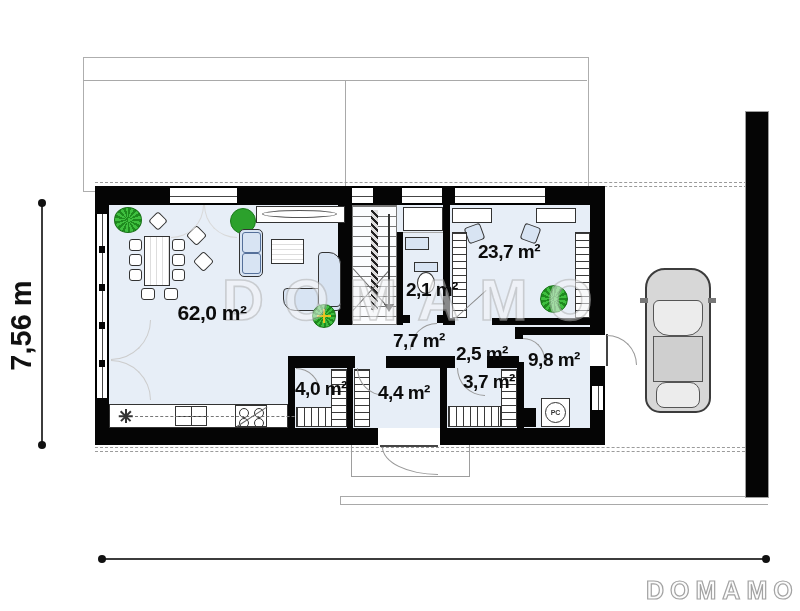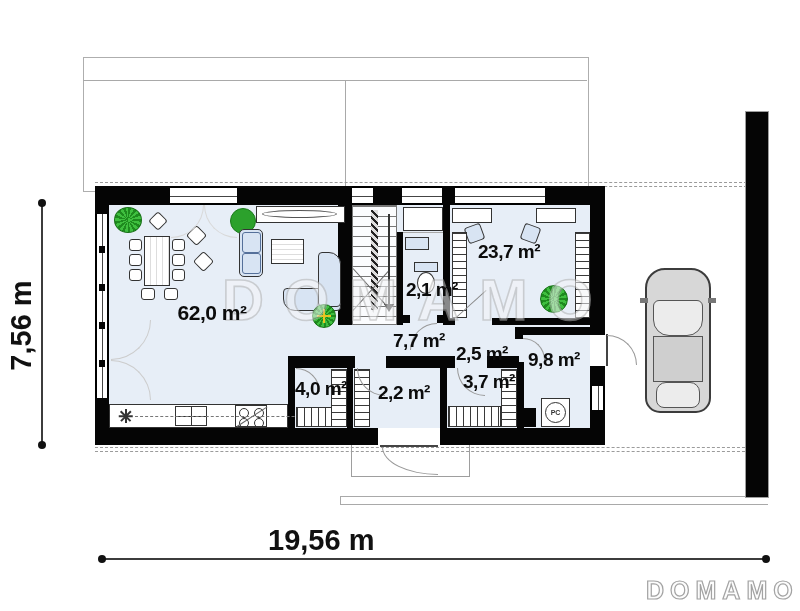--- a/index.html
+++ b/index.html
@@ -219,28 +219,27 @@
   </div>
 
   <div class="dimline" style="left:41px;top:203px;width:1.5px;height:243px;"></div>
   <div class="dot" style="left:38px;top:199px;"></div>
   <div class="dot" style="left:38px;top:441px;"></div>
   <div class="dim" style="left:-27px;top:309px;width:96px;text-align:center;transform:rotate(-90deg);">7,56 m</div>
 
   <div class="dimline" style="left:101px;top:558px;width:667px;height:1.5px;"></div>
   <div class="dot" style="left:98px;top:555px;"></div>
   <div class="dot" style="left:762px;top:555px;"></div>
-  <div class="dim" style="left:268px;top:524px;">19,56 m</div>
 
   <div class="label" style="left:212px;top:313px;font-size:21px;">62,0 m²</div>
   <div class="label" style="left:509px;top:252px;">23,7 m²</div>
   <div class="label" style="left:432px;top:290px;">2,1 m²</div>
   <div class="label" style="left:419px;top:341px;">7,7 m²</div>
   <div class="label" style="left:482px;top:354px;">2,5 m²</div>
   <div class="label" style="left:554px;top:360px;">9,8 m²</div>
   <div class="label" style="left:321px;top:389px;">4,0 m²</div>
-  <div class="label" style="left:404px;top:393px;">2,2 m²</div>
+  <div class="label" style="left:404px;top:393px;">4,4 m²</div>
   <div class="label" style="left:489px;top:382px;">3,7 m²</div>
 
   <div class="abs outline-text" style="left:222px;top:266px;font-size:58px;font-weight:bold;letter-spacing:20px;opacity:.55;z-index:26;">DOMAMO</div>
   <div class="abs logo-text" style="left:646px;top:576px;font-size:25px;font-weight:bold;letter-spacing:6px;">DOMAMO</div>
 
 </div>
 
 </body></html>

